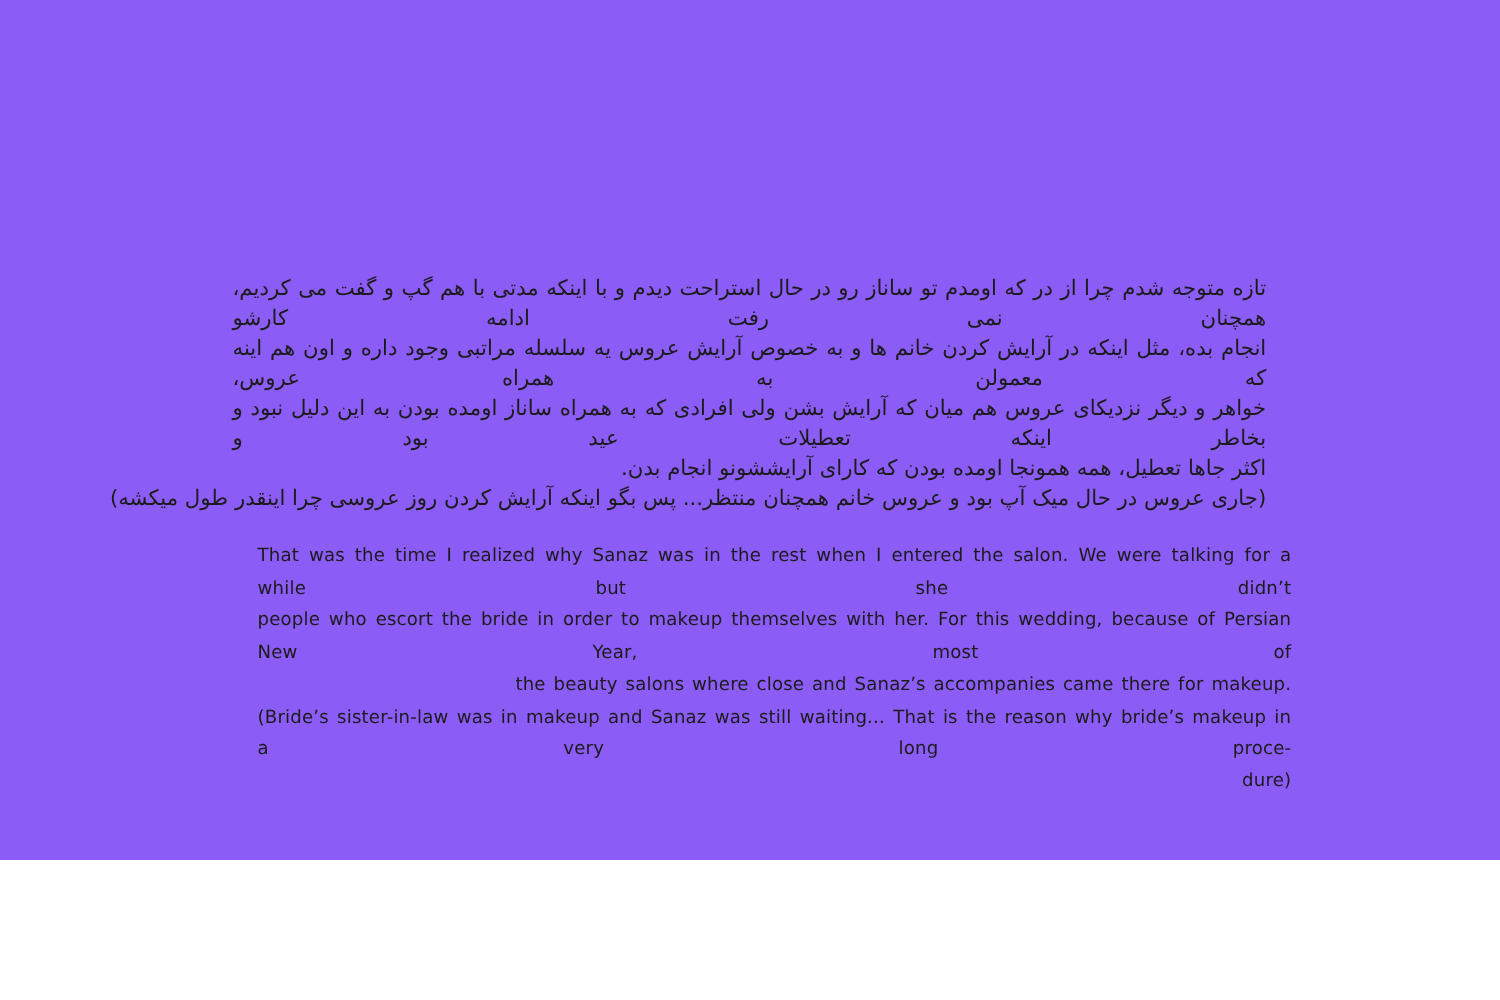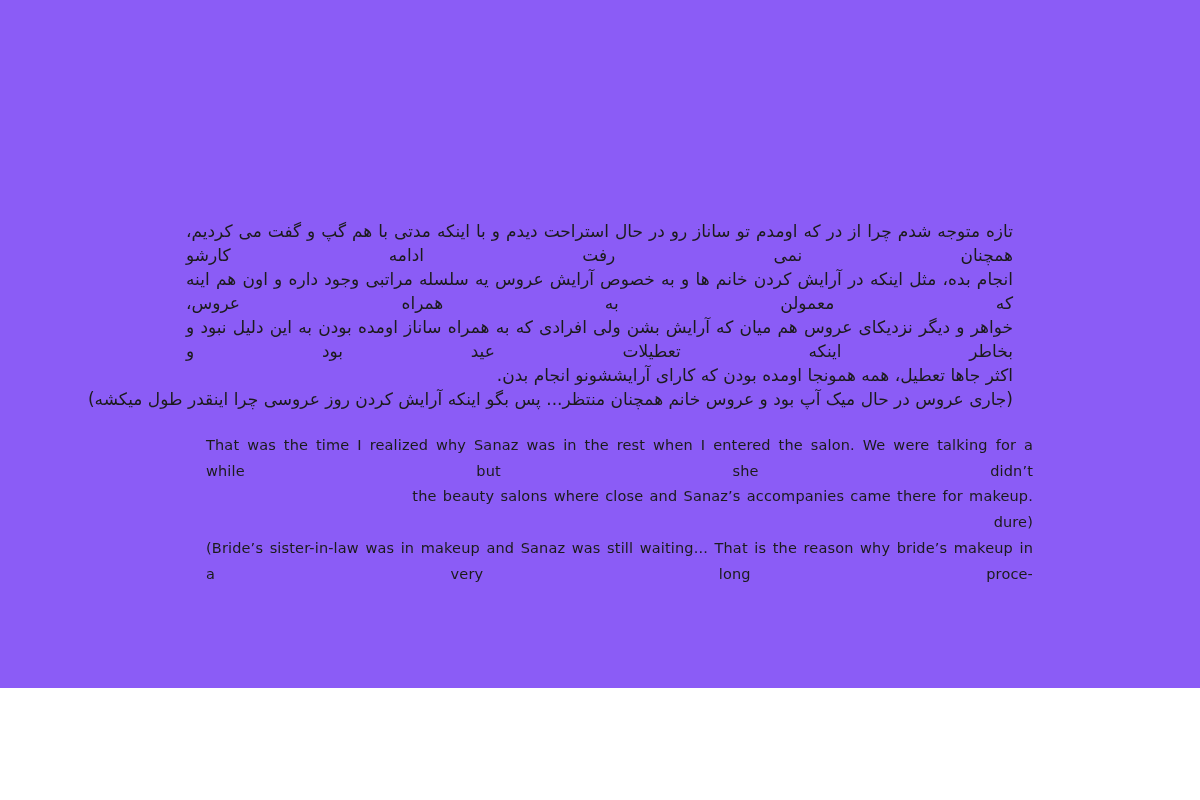--- a/index.html
+++ b/index.html
@@ -66,18 +66,19 @@
   <div class="fa-block" dir="rtl" lang="fa">
     <div class="fa-line justify-rtl">تازه متوجه شدم چرا از در که اومدم تو ساناز رو در حال استراحت دیدم و با اینکه مدتی با هم گپ و گفت می کردیم، همچنان نمی رفت ادامه کارشو</div>
     <div class="fa-line justify-rtl">انجام بده، مثل اینکه در آرایش کردن خانم ها و به خصوص آرایش عروس یه سلسله مراتبی وجود داره و اون هم اینه که معمولن به همراه عروس،</div>
     <div class="fa-line justify-rtl">خواهر و دیگر نزدیکای عروس هم میان که آرایش بشن ولی افرادی که به همراه ساناز اومده بودن به این دلیل نبود و بخاطر اینکه تعطیلات عید بود و</div>
     <div class="fa-line">اکثر جاها تعطیل، همه همونجا اومده بودن که کارای آرایششونو انجام بدن.</div>
     <div class="fa-line">(جاری عروس در حال میک آپ بود و عروس خانم همچنان منتظر... پس بگو اینکه آرایش کردن روز عروسی چرا اینقدر طول میکشه)</div>
   </div>
 
   <div class="en-block" lang="en">
     <div class="en-line justify">That was the time I realized why Sanaz was in the rest when I entered the salon. We were talking for a while but she didn’t</div>
+    <div class="en-line justify">people who escort the bride in order to makeup themselves with her. For this wedding, because of Persian New Year, most of</div>
     <div class="en-line">the beauty salons where close and Sanaz’s accompanies came there for makeup.</div>
+    <div class="en-line justify">(Bride’s sister-in-law was in makeup and Sanaz was still waiting...  That is the reason why bride’s makeup in a very long proce-</div>
     <div class="en-line">dure)</div>
-    <div class="en-line justify">(Bride’s sister-in-law was in makeup and Sanaz was still waiting...  That is the reason why bride’s makeup in a very long proce-</div>
   </div>
 
 </div>
 
 </body></html>

